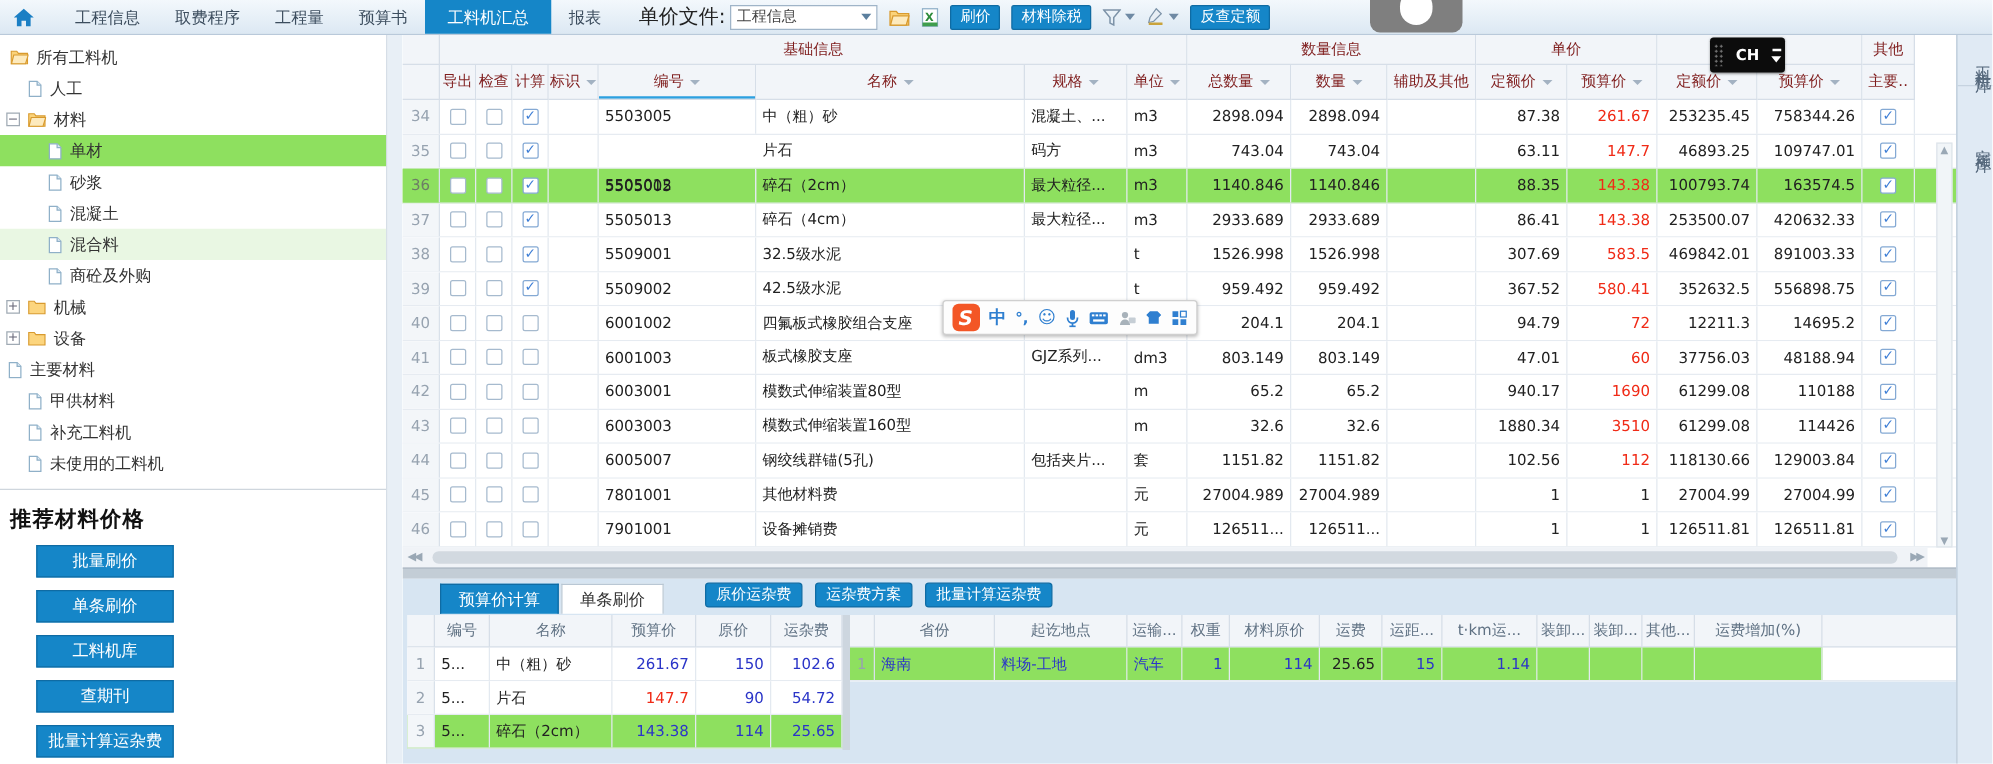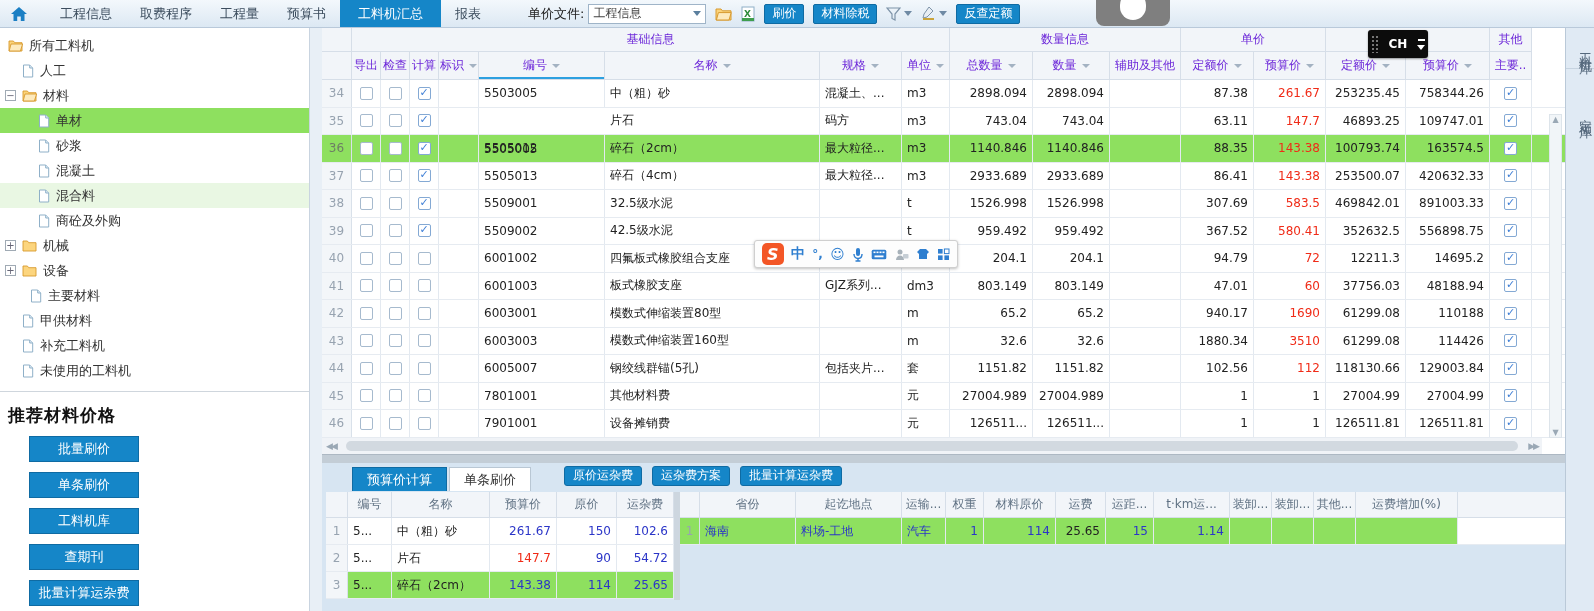--- a/index.html
+++ b/index.html
@@ -10,21 +10,21 @@
   
   .toolbar { position:absolute; left:0; top:0; width:1594px; height:28px;
     background:linear-gradient(#f3f8fc,#dce8f3); border-bottom:1px solid #b9c9da;
     display:flex; align-items:center; }
   .home { width:26px; height:22px; margin-left:6px; display:flex; align-items:center; justify-content:center; }
   .home svg { display:block; }
   .tmenu { display:flex; align-items:center; height:100%; margin-left:14px; }
   .tmenu .mi { padding:0 14px; height:100%; display:flex; align-items:center;
     color:#3c4d5e; font-size:13px; cursor:default; }
   .tmenu .mi.act { background:#1586c8; color:#fff; padding:0 18px; }
-  .pflabel { margin-left:33px; font-size:13px; color:#222; }
+  .pflabel { margin-left:16px; font-size:16px; color:#222; }
   .combo { margin-left:4px; width:118px; height:20px; background:#fff; border:1px solid #9fb4c8;
     display:flex; align-items:center; justify-content:space-between; padding:0 4px; color:#444; }
   .combo .ca { width:0; height:0; border-left:4px solid transparent; border-right:4px solid transparent;
     border-top:5px solid #5b7f9e; }
   .ticon { margin-left:9px; display:flex; align-items:center; }
   .tbtn { margin-left:9px; height:20px; background:#1586c8; color:#fff; border:1px solid #0f6ba3;
     display:flex; align-items:center; padding:0 7px; font-size:12px; border-radius:2px; }
   .drop { width:0;height:0;border-left:4px solid transparent;border-right:4px solid transparent;
     border-top:5px solid #6f8aa4; margin-left:3px; }
 
@@ -44,21 +44,21 @@
     border:1px solid #0f6ba3; font-size:13px; display:flex; align-items:center; justify-content:center; }
   .vsplit { position:absolute; left:310px; top:28px; width:12px; height:583px; background:#e8eff6; }
 
   
   .main { position:absolute; left:322px; top:28px; width:1243px; height:583px; background:#fff; overflow:hidden; }
   .grow { display:flex; }
   .cell { border-right:1px solid #e3e9f0; height:100%; display:flex; align-items:center;
     padding:0 5px; overflow:hidden; white-space:nowrap; flex:none; }
   .cell.r { justify-content:flex-end; }
   .cell.c { justify-content:center; }
-  .hcell { background:#f2f5f9; color:#6d28d9; border-right:1px solid #d6deе8;
+  .hcell { background:#f2f5f9; color:#7f1d1d; border-right:1px solid #d6deе8;
     border-right:1px solid #d6dee8; border-bottom:1px solid #d6dee8; justify-content:center; }
   .hg1 { height:24px; }
   .hg2 { height:28px; }
   .hcell.sorted { box-shadow:inset 0 -2px 0 #2da0e0; }
   .mrow { height:27.5px; border-bottom:1px solid #e6ebf1; background:#fff; }
   .mrow.sel { background:#8ee05f; }
   .rnum { background:#f3f6f9; color:#97a3b0; justify-content:center; border-right:1px solid #d9e1ea; }
   .mrow.sel .rnum { background:#8ee05f; color:#6d7e65; }
   .cb { width:13px; height:13px; border:1px solid #a6bace; border-radius:2px; background:#fff;
     margin:auto; position:relative; flex:none; }
@@ -264,21 +264,21 @@
         </div>
         <div class="titem" style="padding-left: 5px;">
           <span class="exp">+</span>
           <span class="ic">
             <svg width="15" height="13" viewBox="0 0 15 13">
               <path d="M1 2h4.4l1.3 1.7H14V12H1z" fill="#fcd57e" stroke="#d89a2e" stroke-width="0.9"></path>
             </svg>
           </span>
           <span>设备</span>
         </div>
-        <div class="titem" style="padding-left: 30px;">
+        <div class="titem" style="padding-left: 6px;">
           <span class="ic">
             <svg width="12" height="14" viewBox="0 0 12 14">
               <path d="M1.5 1h6.2l3 3v9H1.5z" fill="#fff" stroke="#8fb0c8"></path>
               <path d="M7.7 1v3h3" fill="#ddeaf4" stroke="#8fb0c8"></path>
             </svg>
           </span>
           <span>主要材料</span>
         </div>
         <div class="titem" style="padding-left: 22px;">
           <span class="ic">

